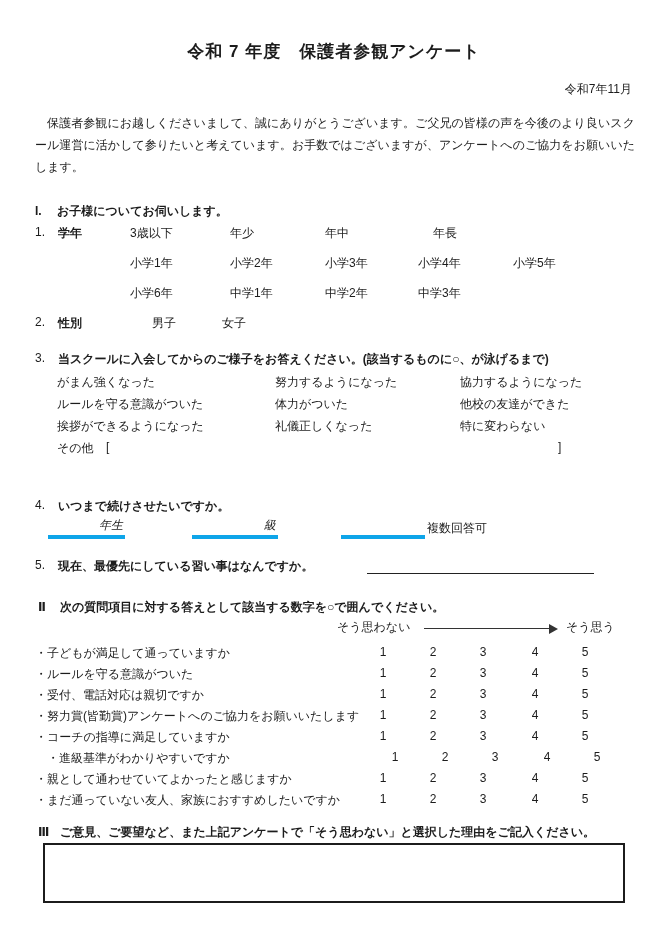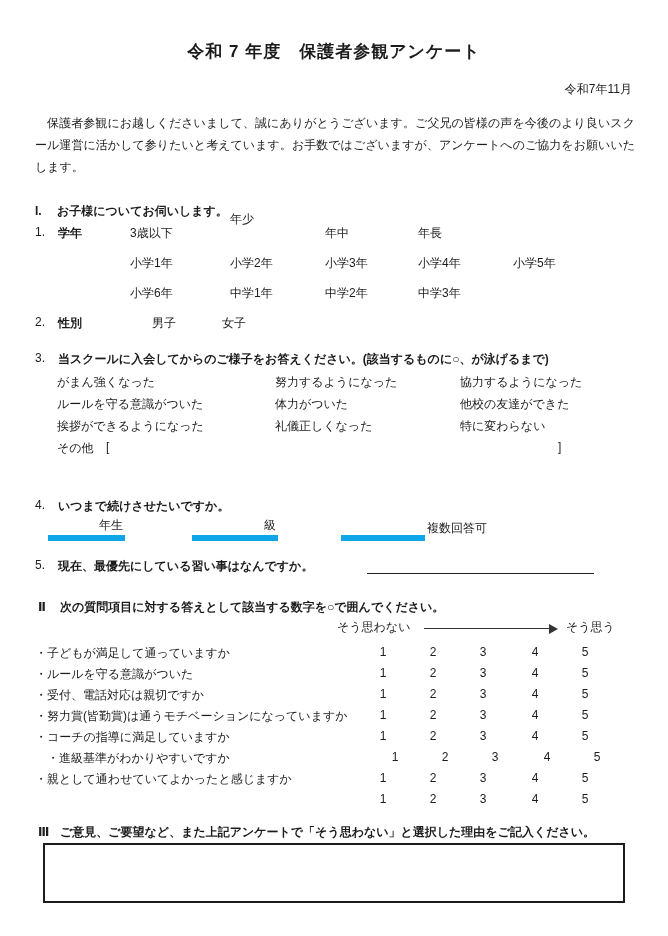--- a/index.html
+++ b/index.html
@@ -8,21 +8,21 @@
     font-family:"Liberation Sans","DejaVu Sans",sans-serif;
     font-size:12px;color:#1c1c1c;overflow:hidden;
   }
   .abs{position:absolute;white-space:nowrap;}
   .b{font-weight:bold;}
   .title{position:absolute;top:40px;left:0;width:100%;text-align:center;
          font-size:17px;font-weight:bold;letter-spacing:1px;}
   .date{position:absolute;top:81px;right:36px;font-size:12px;}
   .intro{position:absolute;top:112px;left:35px;width:600px;line-height:22px;text-align:justify;}
   .sec-num{display:inline-block;min-width:22px;}
-  .blank{border-bottom:6px solid #0ea5e9;height:18px;}
+  .blank{border-bottom:4px solid #0ea5e9;height:18px;font-style:italic;}
   .blank .sfx{position:absolute;right:2px;bottom:1px;}
   .u-line{border-bottom:1.5px solid #222;}
   .arrow-line{position:absolute;left:424px;top:628px;width:126px;height:0;border-top:1.5px solid #333;}
   .arrow-head{position:absolute;left:549px;top:624px;width:0;height:0;
               border-left:9px solid #333;border-top:5px solid transparent;border-bottom:5px solid transparent;}
   .rating-row{position:absolute;left:0;width:668px;height:18px;}
   .rating-label{position:absolute;left:35px;top:0;white-space:nowrap;}
   .rating-num{position:absolute;top:0;width:14px;text-align:center;}
   .comment-box{position:absolute;left:43px;top:843px;width:578px;height:56px;
                border:2px solid #1c1c1c;background:#fff;}
@@ -36,23 +36,23 @@
   <div class="date">令和7年11月</div>
   <div class="intro">　保護者参観にお越しくださいまして、誠にありがとうございます。ご父兄の皆様の声を今後のより良いスクール運営に活かして参りたいと考えています。お手数ではございますが、アンケートへのご協力をお願いいたします。</div>
 
   <div class="abs b" style="left:35px;top:203px">
     <span class="sec-num">I.</span><span>お子様についてお伺いします。</span>
   </div>
 
   <span class="abs" style="left:35px;top:225px">1.</span>
   <span class="abs b" style="left:58px;top:225px">学年</span>
   <span class="abs" style="left:130px;top:225px">3歳以下</span>
-  <span class="abs" style="left:230px;top:211px">年少</span>
+  <span class="abs" style="left:230px;top:225px">年少</span>
   <span class="abs" style="left:325px;top:225px">年中</span>
-  <span class="abs" style="left:418px;top:225px">年長</span>
+  <span class="abs" style="left:433px;top:225px">年長</span>
   <span class="abs" style="left:130px;top:255px">小学1年</span>
   <span class="abs" style="left:230px;top:255px">小学2年</span>
   <span class="abs" style="left:325px;top:255px">小学3年</span>
   <span class="abs" style="left:418px;top:255px">小学4年</span>
   <span class="abs" style="left:513px;top:255px">小学5年</span>
   <span class="abs" style="left:130px;top:285px">小学6年</span>
   <span class="abs" style="left:230px;top:285px">中学1年</span>
   <span class="abs" style="left:325px;top:285px">中学2年</span>
   <span class="abs" style="left:418px;top:285px">中学3年</span>
 
@@ -119,21 +119,21 @@
       </div>
       <div class="rating-row" style="top: 687px;">
         <span class="rating-label">・受付、電話対応は親切ですか</span>
         <span class="rating-num" style="left: 376px;">1</span>
         <span class="rating-num" style="left: 426px;">2</span>
         <span class="rating-num" style="left: 476px;">3</span>
         <span class="rating-num" style="left: 528px;">4</span>
         <span class="rating-num" style="left: 578px;">5</span>
       </div>
       <div class="rating-row" style="top: 708px;">
-        <span class="rating-label">・努力賞(皆勤賞)は通うモチベーションになっていますか</span>
+        <span class="rating-label">・努力賞(皆勤賞)アンケートへのご協力をお願いいたします</span>
         <span class="rating-num" style="left: 376px;">1</span>
         <span class="rating-num" style="left: 426px;">2</span>
         <span class="rating-num" style="left: 476px;">3</span>
         <span class="rating-num" style="left: 528px;">4</span>
         <span class="rating-num" style="left: 578px;">5</span>
       </div>
       <div class="rating-row" style="top: 729px;">
         <span class="rating-label">・コーチの指導に満足していますか</span>
         <span class="rating-num" style="left: 376px;">1</span>
         <span class="rating-num" style="left: 426px;">2</span>
@@ -151,20 +151,21 @@
       </div>
       <div class="rating-row" style="top: 771px;">
         <span class="rating-label">・親として通わせていてよかったと感じますか</span>
         <span class="rating-num" style="left: 376px;">1</span>
         <span class="rating-num" style="left: 426px;">2</span>
         <span class="rating-num" style="left: 476px;">3</span>
         <span class="rating-num" style="left: 528px;">4</span>
         <span class="rating-num" style="left: 578px;">5</span>
       </div>
       <div class="rating-row" style="top: 792px;">
+        <span class="rating-label">・まだ通っていない友人、家族におすすめしたいですか</span>
         <span class="rating-num" style="left: 376px;">1</span>
         <span class="rating-num" style="left: 426px;">2</span>
         <span class="rating-num" style="left: 476px;">3</span>
         <span class="rating-num" style="left: 528px;">4</span>
         <span class="rating-num" style="left: 578px;">5</span>
       </div>
     </div>
 
   <div class="abs b" style="left:38px;top:824px">
     <span class="sec-num">Ⅲ</span><span>ご意見、ご要望など、また上記アンケートで「そう思わない」と選択した理由をご記入ください。</span>

